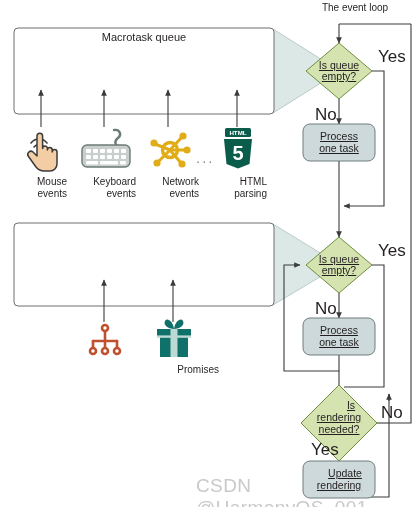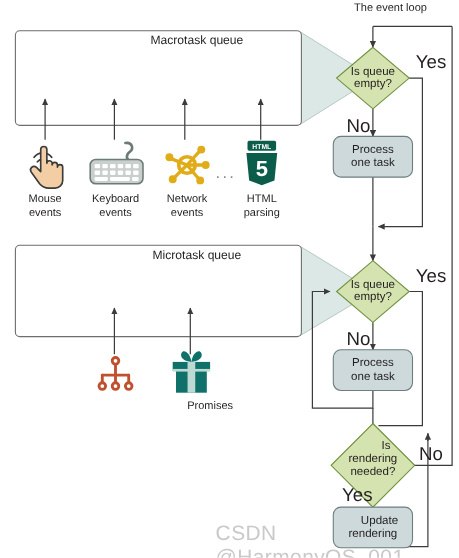--- a/index.html
+++ b/index.html
@@ -36,34 +36,34 @@
     color: #231f20;
   }
   .title-lbl {
     font-size: 10px;
     text-align: center;
   }
   .queue-title {
     font-size: 11px;
     text-align: center;
     width: 260px;
-    padding-left: 35px;
   }
   .node-lbl {
     font-size: 10.5px;
     text-align: center;
     color: #231f20;
+    text-decoration: underline;
   }
   .edge-lbl {
     font-size: 17px;
     color: #231f20;
   }
   .src-lbl {
     font-size: 10px;
-    text-align: center;
+    text-align: right;
     color: #231f20;
     line-height: 1.15;
   }
   .watermark {
     position: absolute;
     font-size: 19px;
     color: #c9c9c9;
     left: 196px;
     top: 475px;
     letter-spacing: 0.4px;
@@ -242,21 +242,20 @@
       <rect x="3" y="13" width="34" height="8" fill="#10716a"></rect>
       <rect x="6" y="21" width="28" height="20" fill="#10716a"></rect>
       <rect x="16.5" y="13" width="7" height="28" fill="#bcd9d4"></rect>
       <rect x="3" y="19.4" width="34" height="2.4" fill="#bcd9d4"></rect>
     </svg>
   </div>
 
   <div class="lbl title-lbl" style="left:300px; top:3px; width:110px;">The event loop</div>
 
   <div class="lbl queue-title" style="left:14px; top:32px;">Macrotask queue</div>
-  <div class="lbl queue-title" style="left:14px; top:227px;">Microtask queue</div>
 
   <div class="lbl src-lbl" style="left:15px; top:176px; width:52px;">Mouse
 events</div>
   <div class="lbl src-lbl" style="left:74px; top:176px; width:62px;">Keyboard
 events</div>
   <div class="lbl src-lbl" style="left:141px; top:176px; width:58px;">Network
 events</div>
   <div class="lbl src-lbl" style="left:209px; top:176px; width:58px;">HTML
 parsing</div>
 

